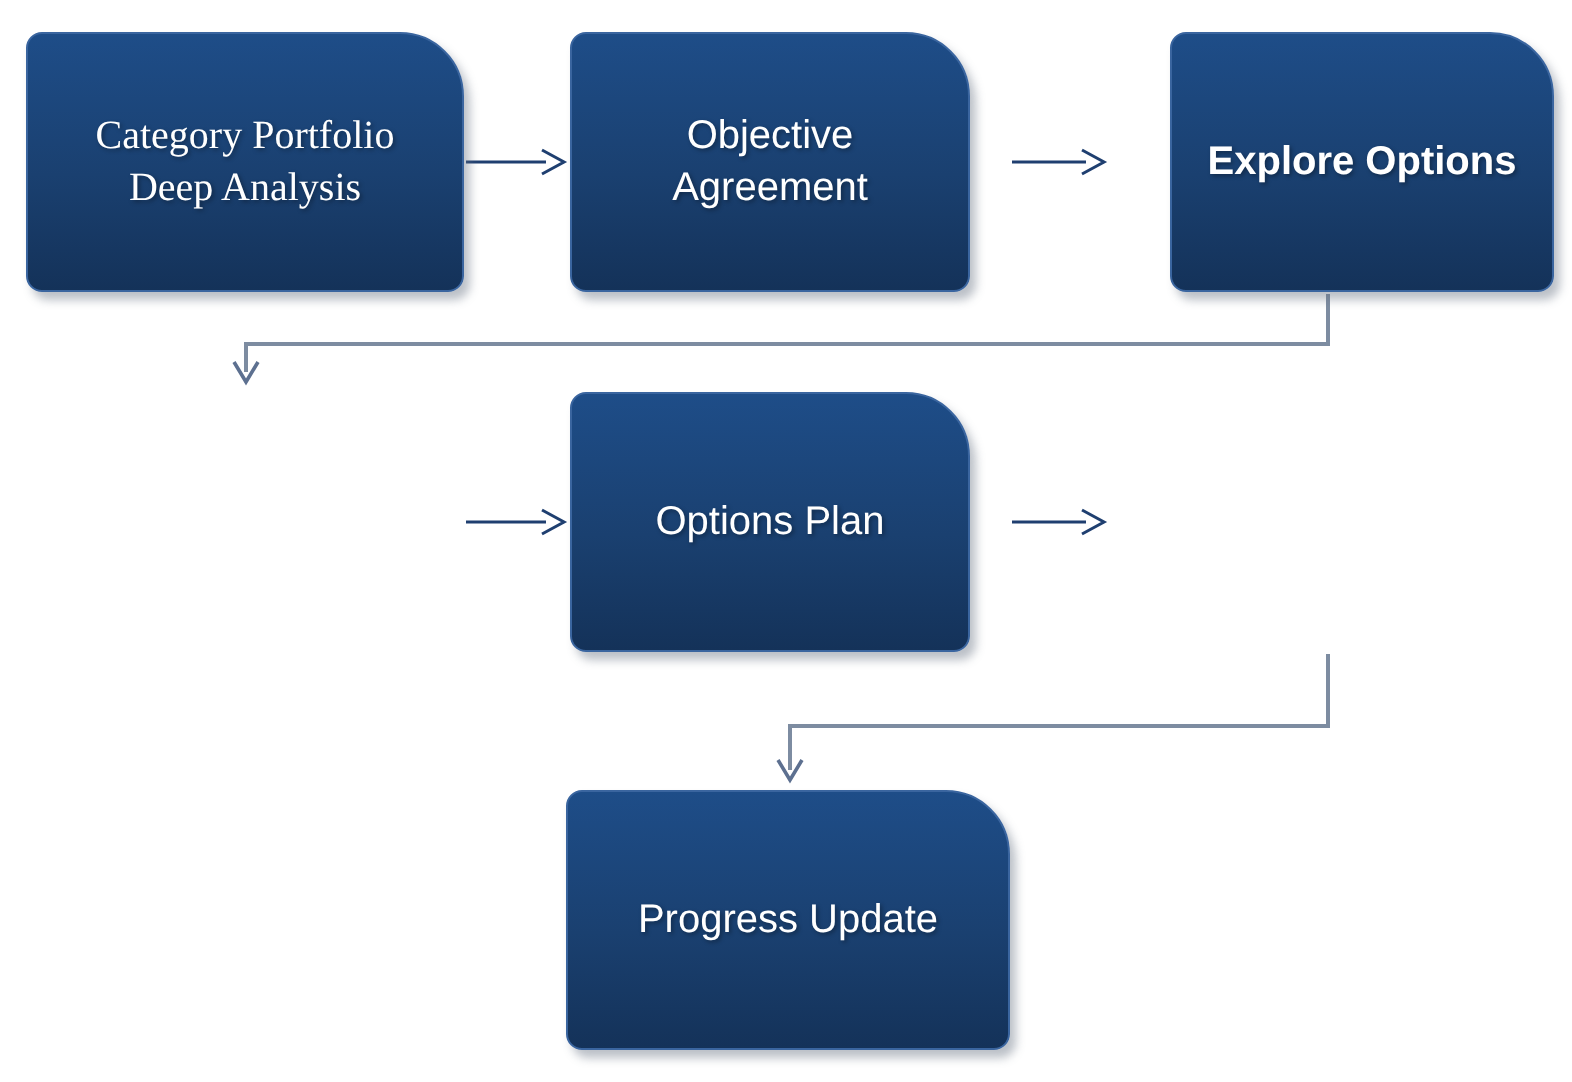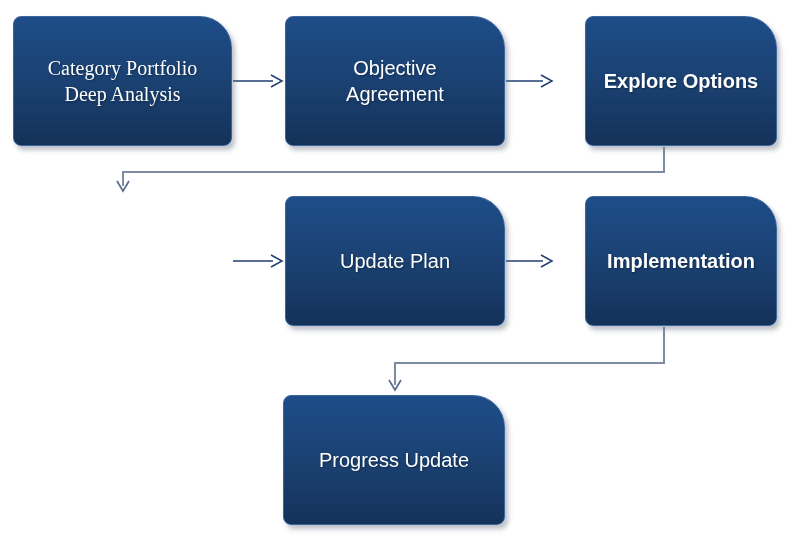--- a/index.html
+++ b/index.html
@@ -37,21 +37,21 @@
   .node .label {
     color: #ffffff;
     font-size: 20px;
     line-height: 1.3;
     white-space: pre-line;
     text-shadow: 1px 1px 2px rgba(0, 0, 0, 0.35);
     padding: 0 6px;
   }
   
   .c1 { left: 13px;  width: 219px; font-family: Liberation Serif, serif; }
-  .c2 { left: 285px; width: 220px; }
+  .c2 { left: 285px; width: 200px; }
   .c3 { left: 585px; width: 192px; font-weight: bold; }
   .c-mid { left: 283px; width: 222px; }
   
   .r1 { top: 16px;  height: 130px; }
   .r2 { top: 196px; height: 130px; }
   .r3 { top: 395px; height: 130px; }
 </style>
 </head>
 <body>
 
@@ -93,23 +93,20 @@
   </div>
   <div class="node r1 c2">
     <span class="label">Objective
 Agreement</span>
   </div>
   <div class="node r1 c3">
     <span class="label">Explore Options</span>
   </div>
 
   <div class="node r2 c2">
-    <span class="label">Update Plan</span>
-  </div>
-  <div class="node r2 c3">
-    <span class="label">Implementation</span>
+    <span class="label">Options Plan</span>
   </div>
 
   <div class="node r3 c-mid">
     <span class="label">Progress Update</span>
   </div>
 
 </div>
 
 </body></html>

